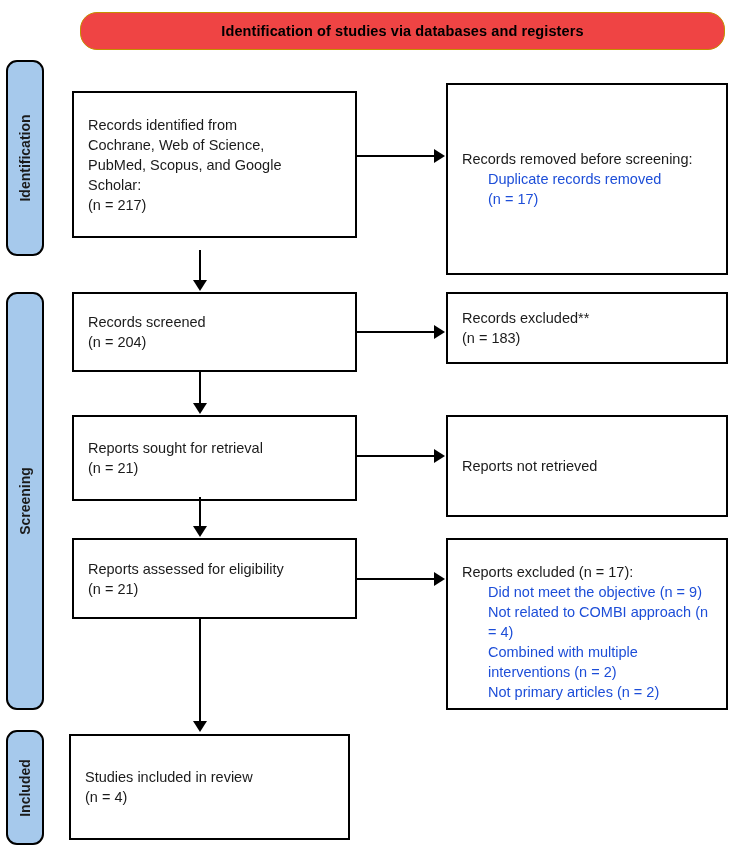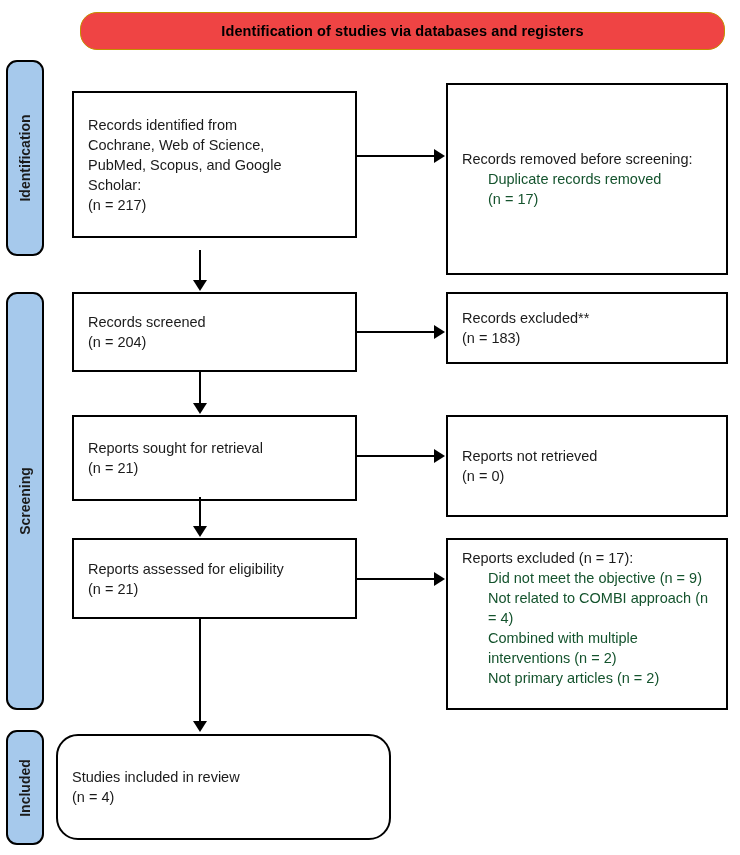--- a/index.html
+++ b/index.html
@@ -88,45 +88,45 @@
   .box-text {
     font-size: 14.5px;
     line-height: 1.38;
     color: #1b1b1b;
     white-space: pre-wrap;
   }
 
   .hang {
     font-size: 14.5px;
     line-height: 1.38;
-    color: #14532d;
+    color: #1d4ed8;
     padding-left: 26px;
     text-indent: 0;
     white-space: pre-wrap;
   }
   .lead {
     font-size: 14.5px;
     line-height: 1.38;
     color: #1b1b1b;
     white-space: pre-wrap;
   }
 
   
   #box-identified       { left: 72px;  top: 60px;  width: 285px; height: 147px; margin-top: 31px; }
   #box-screened         { left: 72px;  top: 292px; width: 285px; height: 80px;  }
   #box-sought           { left: 72px;  top: 415px; width: 285px; height: 86px;  }
   #box-assessed         { left: 72px;  top: 538px; width: 285px; height: 81px;  }
-  #box-included         { left: 56px;  top: 734px; width: 335px; height: 106px; border-radius: 22px; }
+  #box-included         { left: 69px;  top: 734px; width: 281px; height: 106px; }
 
   
   #box-removed          { left: 446px; top: 60px;  width: 282px; height: 192px; margin-top: 23px; }
   #box-excluded-records { left: 446px; top: 292px; width: 282px; height: 72px;  }
   #box-not-retrieved    { left: 446px; top: 415px; width: 282px; height: 102px;  }
   #box-excluded-reports { left: 446px; top: 538px; width: 282px; height: 172px; }
-  #box-excluded-reports { align-items: flex-start; padding-top: 8px; }
+  #box-excluded-reports { align-items: center; padding-top: 16px; }
 
   
   .vline {
     position: absolute;
     width: 2px;
     background: #000000;
   }
   .hline {
     position: absolute;
     height: 2px;
@@ -223,21 +223,20 @@
   <div class="box" id="box-sought">
     <div class="box-inner">
       <div class="box-text">Reports sought for retrieval</div>
       <div class="box-text">(n = 21)</div>
     </div>
   </div>
 
   <div class="box" id="box-not-retrieved">
     <div class="box-inner">
       <div class="box-text">Reports not retrieved</div>
-      <div class="box-text">(n = 0)</div>
     </div>
   </div>
 
   <div class="box" id="box-assessed">
     <div class="box-inner">
       <div class="box-text">Reports assessed for eligibility</div>
       <div class="box-text">(n = 21)</div>
     </div>
   </div>
 

